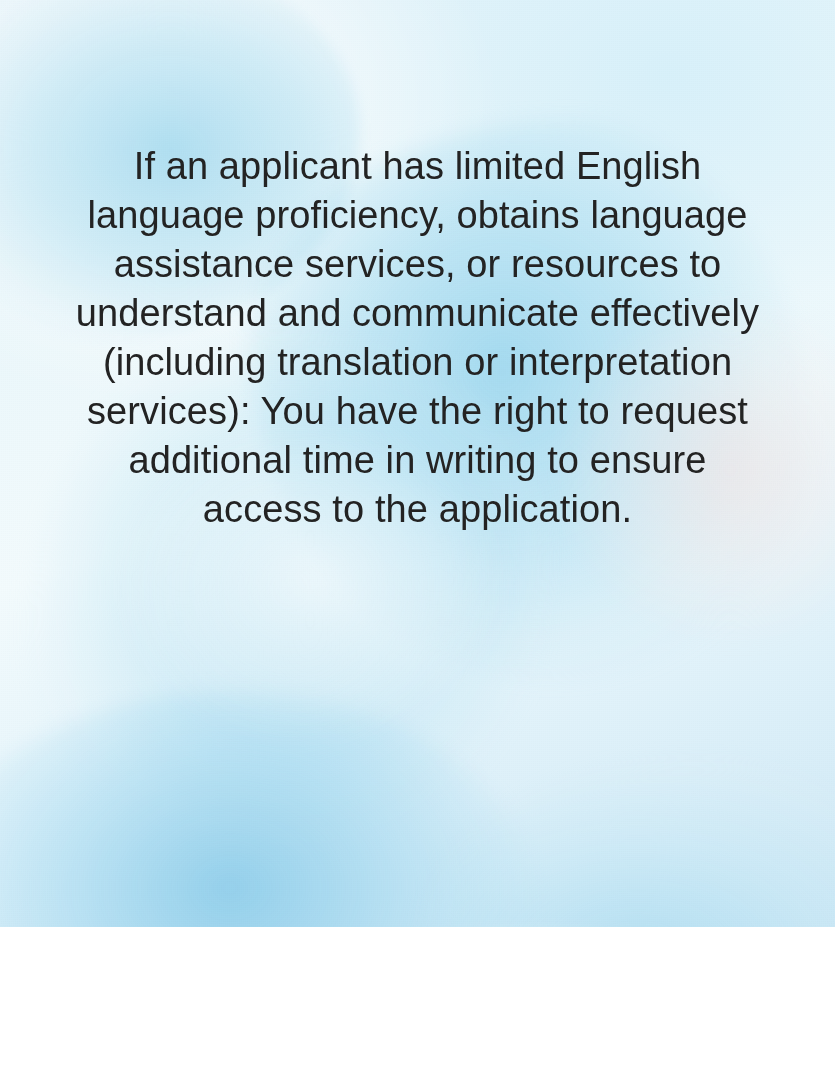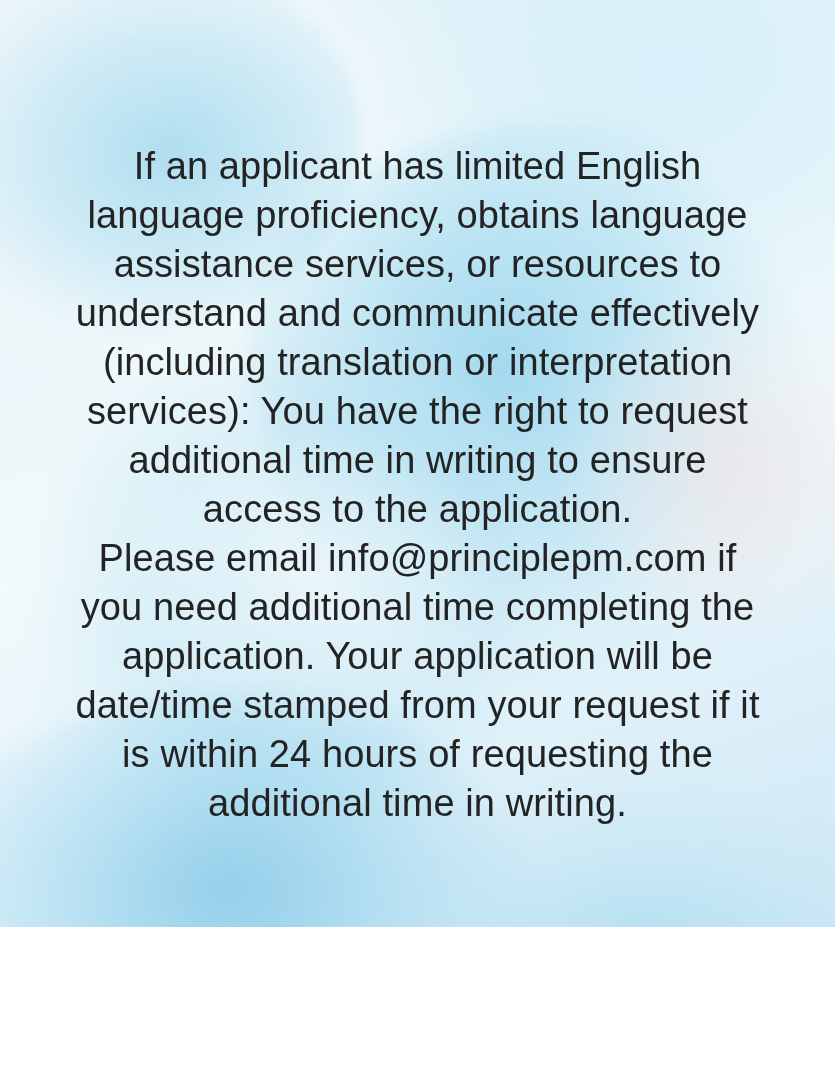--- a/index.html
+++ b/index.html
@@ -133,16 +133,15 @@
   <div class="wash" id="wash-3"></div>
   <div class="wash" id="wash-4"></div>
   <div class="wash" id="wash-5"></div>
   <div class="wash" id="wash-6"></div>
   <div class="wash" id="wash-7"></div>
   <div class="wash" id="wash-8"></div>
   <div class="wash" id="paper-grain"></div>
 
   <div id="text-block">
     <p class="para">If an applicant has limited English language proficiency, obtains language assistance services, or resources to understand and communicate effectively (including translation or interpretation services): You have the right to request additional time in writing to ensure access to the application.</p>
-    <p class="para">Please email info@principlepm.com if you need additional time completing the application. Your application will be date/time stamped from your request if it is within 24 hours of requesting the additional time in writing.</p>
   </div>
 
 </div>
 
 </body></html>

